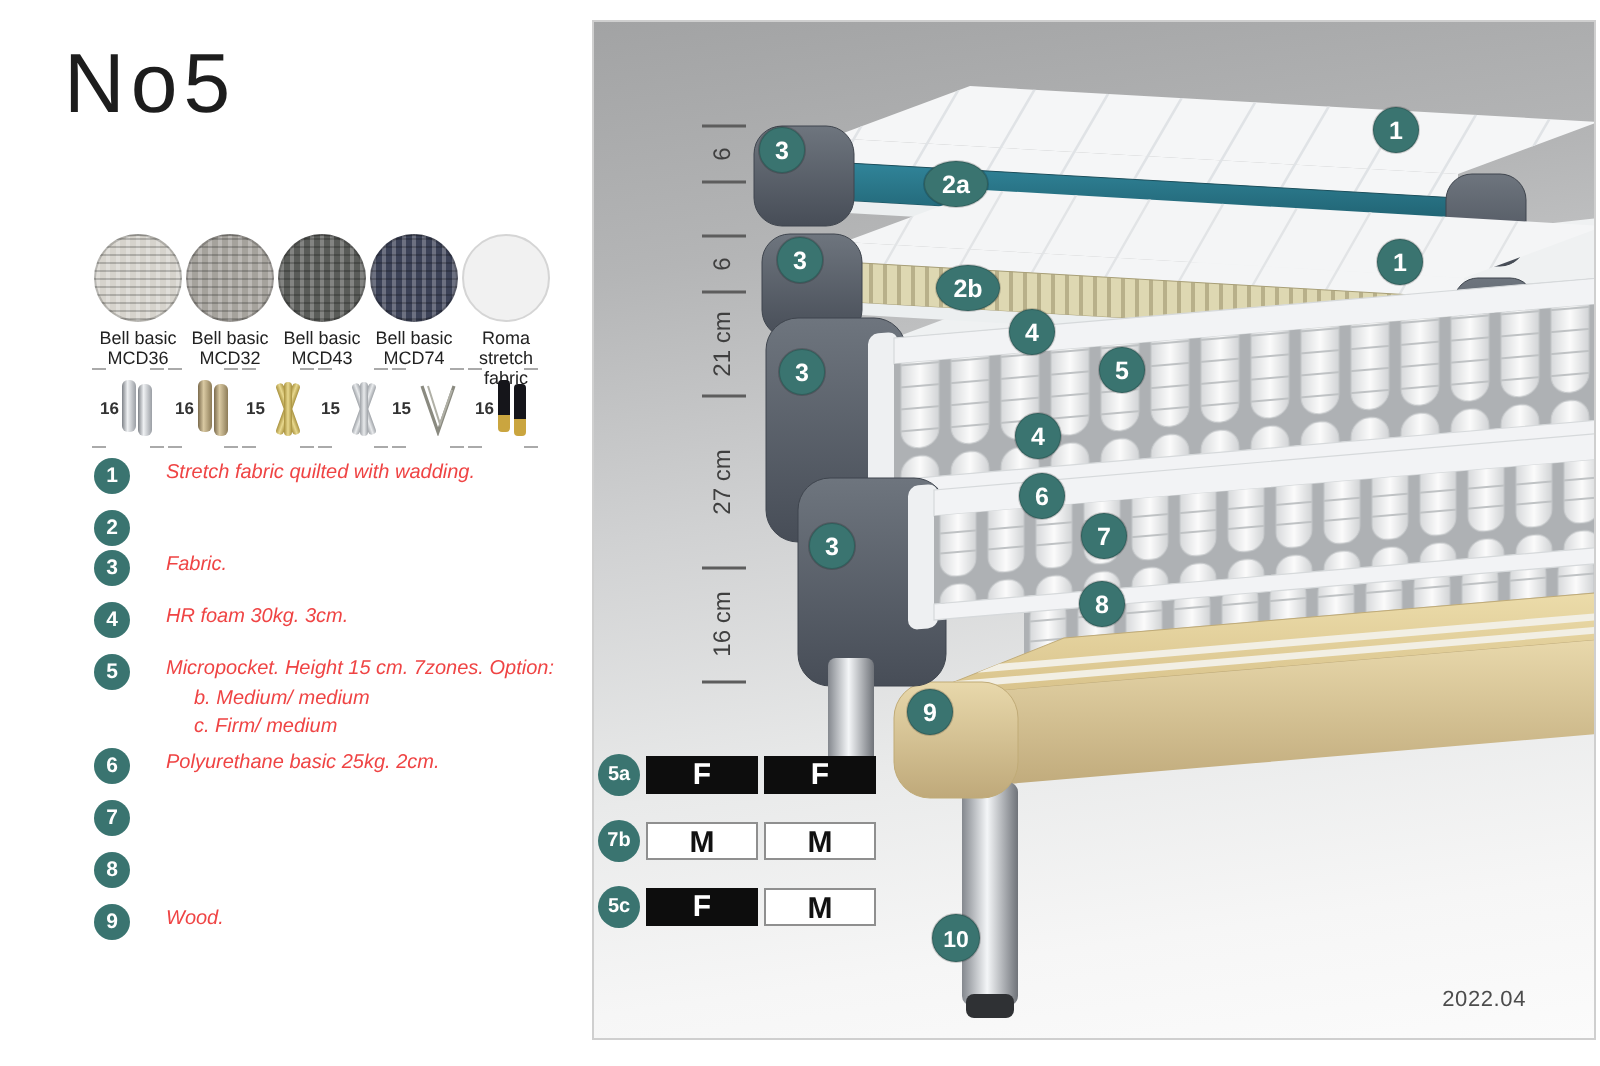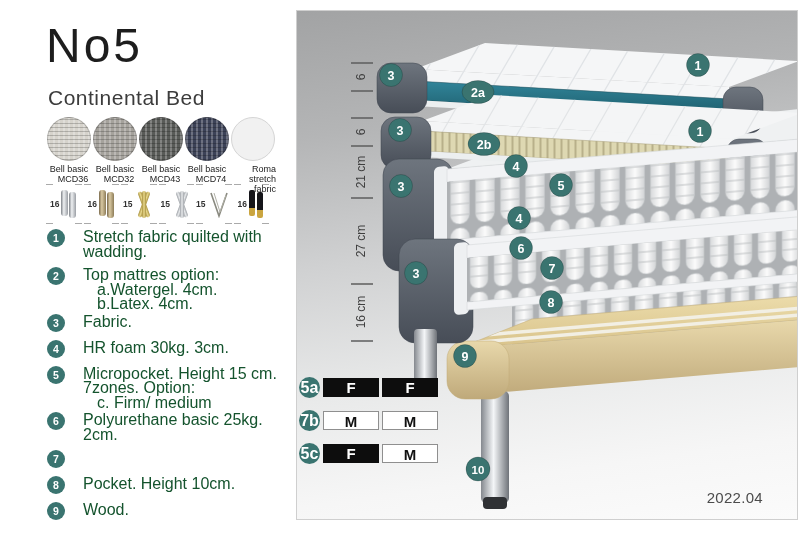--- a/index.html
+++ b/index.html
@@ -1,36 +1,36 @@
 <!DOCTYPE html>
 <html><head>
 <meta charset="utf-8">
 <style>
   html,body{margin:0;padding:0;}
   body{width:800px;height:533px;background:#ffffff;position:relative;overflow:hidden;
        font-family:"Liberation Sans", sans-serif;color:#111;}
 
   
   .left-col{position:absolute;left:0;top:0;width:296px;height:533px;}
-  .title{position:absolute;left:46px;top:18px;font-size:48px;font-weight:300;
+  .title{position:absolute;left:32px;top:18px;font-size:42px;font-weight:300;
          letter-spacing:3px;color:#1d1d1d;}
   .subtitle{position:absolute;left:48px;top:86px;font-size:21px;font-weight:300;
             letter-spacing:.5px;color:#3c3c3c;}
 
   .swatches{position:absolute;left:46px;top:117px;display:flex;}
   .swatch-block{width:46px;display:flex;flex-direction:column;align-items:center;}
   .sw{width:44px;height:44px;border-radius:50%;border:1px solid rgba(0,0,0,.18);box-sizing:border-box;
       background-image:repeating-linear-gradient(0deg, rgba(0,0,0,.20) 0 1px, transparent 1px 4px),
                        repeating-linear-gradient(90deg, rgba(255,255,255,.25) 0 2px, transparent 2px 5px);}
   .sw.f0{background-color:#d6d3cc;}
   .sw.f1{background-color:#a5a29c;}
   .sw.f2{background-color:#595b58;}
   .sw.f3{background-color:#3c4257;}
   .sw.f4{background-color:#f1f1f1;background-image:none;border-color:#d5d5d5;}
-  .sw-label{margin-top:3px;font-size:9px;line-height:10px;text-align:right;color:#222;}
+  .sw-label{margin-top:3px;font-size:9px;line-height:10px;text-align:center;color:#222;}
 
   
   .legs-row{position:absolute;left:45px;top:184px;display:flex;}
   .leg-cell{width:37.5px;height:40px;position:relative;display:flex;align-items:center;justify-content:center;
     background:
       linear-gradient(#aaa,#aaa) 1px 0/7px 1px no-repeat,
       linear-gradient(#aaa,#aaa) calc(100% - 1px) 0/7px 1px no-repeat,
       linear-gradient(#aaa,#aaa) 1px 100%/7px 1px no-repeat,
       linear-gradient(#aaa,#aaa) calc(100% - 1px) 100%/7px 1px no-repeat; text-align: right;}
   .leg-num{font-size:8.5px;font-weight:bold;color:#333;margin-right:2px;}
@@ -50,46 +50,45 @@
       background:linear-gradient(#15151a 0 68%,#caa53f 68% 100%);}
   .blackgold span:first-child{transform:translateY(-2px);}
 
   
   .spec-list{position:absolute;left:47px;top:230px;width:250px;}
   .spec-item{display:flex;margin-bottom:9px;}
   .spec-item.tall{margin-bottom:3px;}
   .nbadge{flex:none;width:18px;height:18px;border-radius:50%;background:#3a7470;color:#fff;
           font-size:10.5px;font-weight:bold;display:flex;align-items:center;justify-content:center;
           margin-right:18px;margin-top:-1px;}
-  .spec-text{font-size:16px;line-height:14.5px;color:#14532d;}
+  .spec-text{font-size:10px;line-height:14.5px;color:#ef4444;font-style:italic;}
   .spec-text .sub{padding-left:14px;}
 
   
   .panel{position:absolute;left:296px;top:10px;width:502px;height:510px;box-sizing:border-box;
          border:1px solid #cfcfcf;overflow:hidden;
          background:linear-gradient(172deg,#a2a3a4 0%,#b4b5b6 22%,#d0d1d2 45%,#e9eaea 68%,#f6f6f6 86%,#fbfbfb 100%);}
   .panel svg{position:absolute;left:0;top:0;}
 
   .ftable{position:absolute;left:2px;top:366px;}
   .frow{display:flex;align-items:center;margin-bottom:12px;}
   .fbadge{flex:none;width:21px;height:21px;border-radius:50%;background:#3a7470;color:#fff;
-          font-size:16px;font-weight:bold;display:flex;align-items:center;justify-content:center;margin-right:3px;}
+          font-size:10px;font-weight:bold;display:flex;align-items:center;justify-content:center;margin-right:3px;}
   .fcell{width:56px;height:19px;line-height:19px;text-align:center;font-weight:bold;font-size:15px;
          box-sizing:border-box;margin-right:3px;}
   .fcell.dark{background:#0d0d0d;color:#fff;}
   .fcell.light{background:#fff;color:#111;border:1.5px solid #8f8f8f;}
 
-  .version{position:absolute;right:34px;bottom:13px;font-size:15px;color:#4c4c4c;letter-spacing:.3px;}
+  .version{position:absolute;right:34px;bottom:13px;font-size:11px;color:#4c4c4c;letter-spacing:.3px;}
 </style>
 </head>
 <body>
 
 <div class="left-col">
   <div class="title">No5</div>
-  <div class="subtitle">Continental Bed</div>
 
   <div class="swatches">
     <div class="swatch-block">
       <div class="sw f0"></div>
       <div class="sw-label">
         <div>Bell basic</div>
         <div>MCD36</div>
       </div>
     </div>
     <div class="swatch-block">
@@ -173,59 +172,52 @@
 
   <div class="spec-list">
     <div class="spec-item">
       <span class="nbadge">1</span>
       <div class="spec-text">
         <div>Stretch fabric quilted with wadding.</div>
       </div>
     </div>
     <div class="spec-item tall">
       <span class="nbadge">2</span>
-      <div class="spec-text">
-        <div>Top mattres option:</div>
-        <div class="sub">a.Watergel. 4cm.</div>
-        <div class="sub">b.Latex. 4cm.</div>
-      </div>
     </div>
     <div class="spec-item">
       <span class="nbadge">3</span>
       <div class="spec-text">
         <div>Fabric.</div>
       </div>
     </div>
     <div class="spec-item">
       <span class="nbadge">4</span>
       <div class="spec-text">
         <div>HR foam 30kg. 3cm.</div>
       </div>
     </div>
     <div class="spec-item tall">
       <span class="nbadge">5</span>
       <div class="spec-text">
         <div>Micropocket. Height 15 cm. 7zones. Option:</div>
+        <div class="sub">b. Medium/ medium</div>
         <div class="sub">c. Firm/ medium</div>
       </div>
     </div>
     <div class="spec-item">
       <span class="nbadge">6</span>
       <div class="spec-text">
         <div>Polyurethane basic 25kg. 2cm.</div>
       </div>
     </div>
     <div class="spec-item">
       <span class="nbadge">7</span>
     </div>
     <div class="spec-item">
       <span class="nbadge">8</span>
-      <div class="spec-text">
-        <div>Pocket. Height 10cm.</div>
-      </div>
     </div>
     <div class="spec-item">
       <span class="nbadge">9</span>
       <div class="spec-text">
         <div>Wood.</div>
       </div>
     </div>
 
   </div>
 </div>

